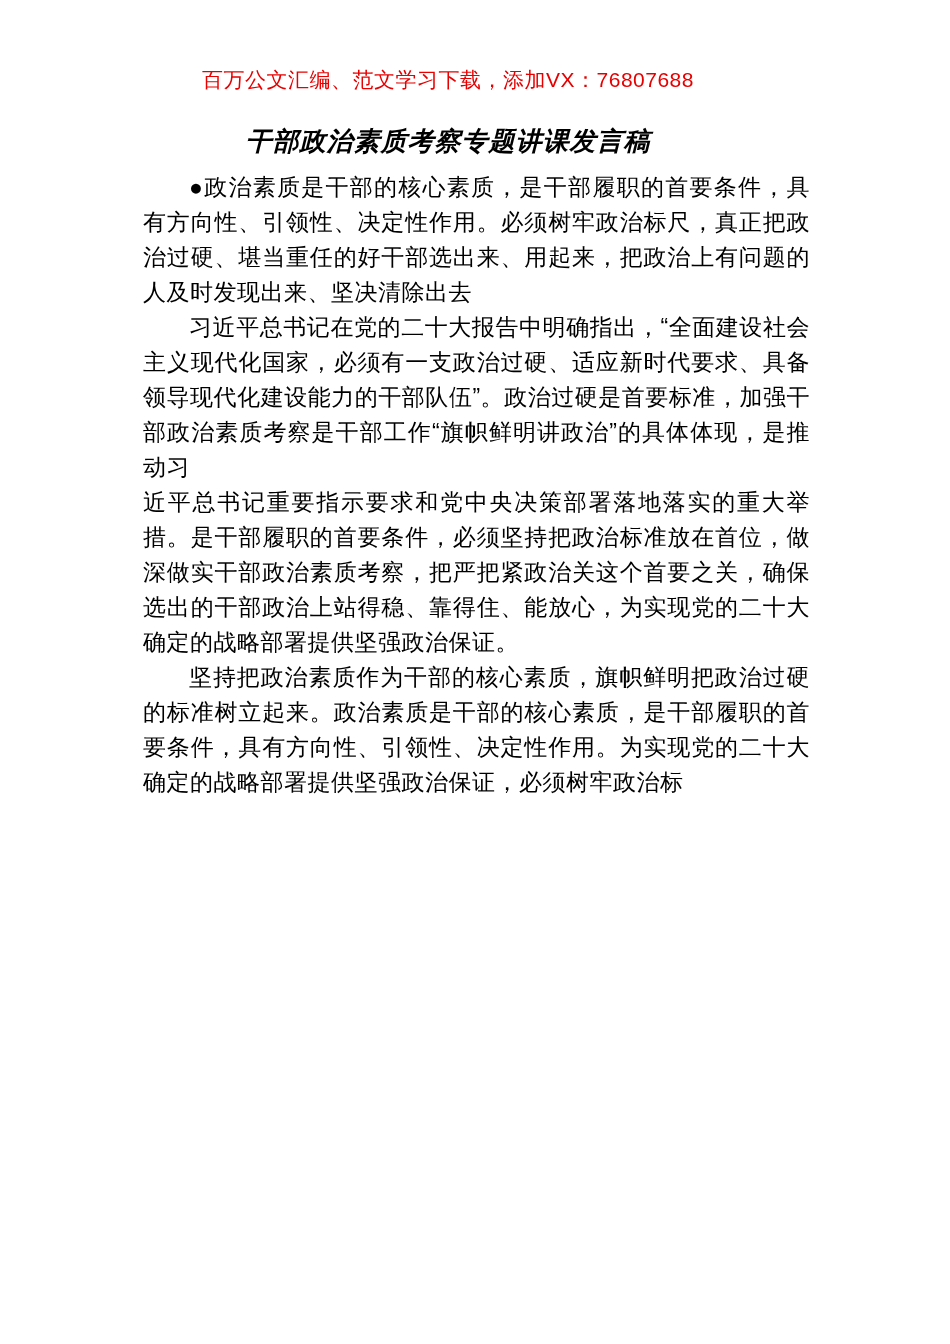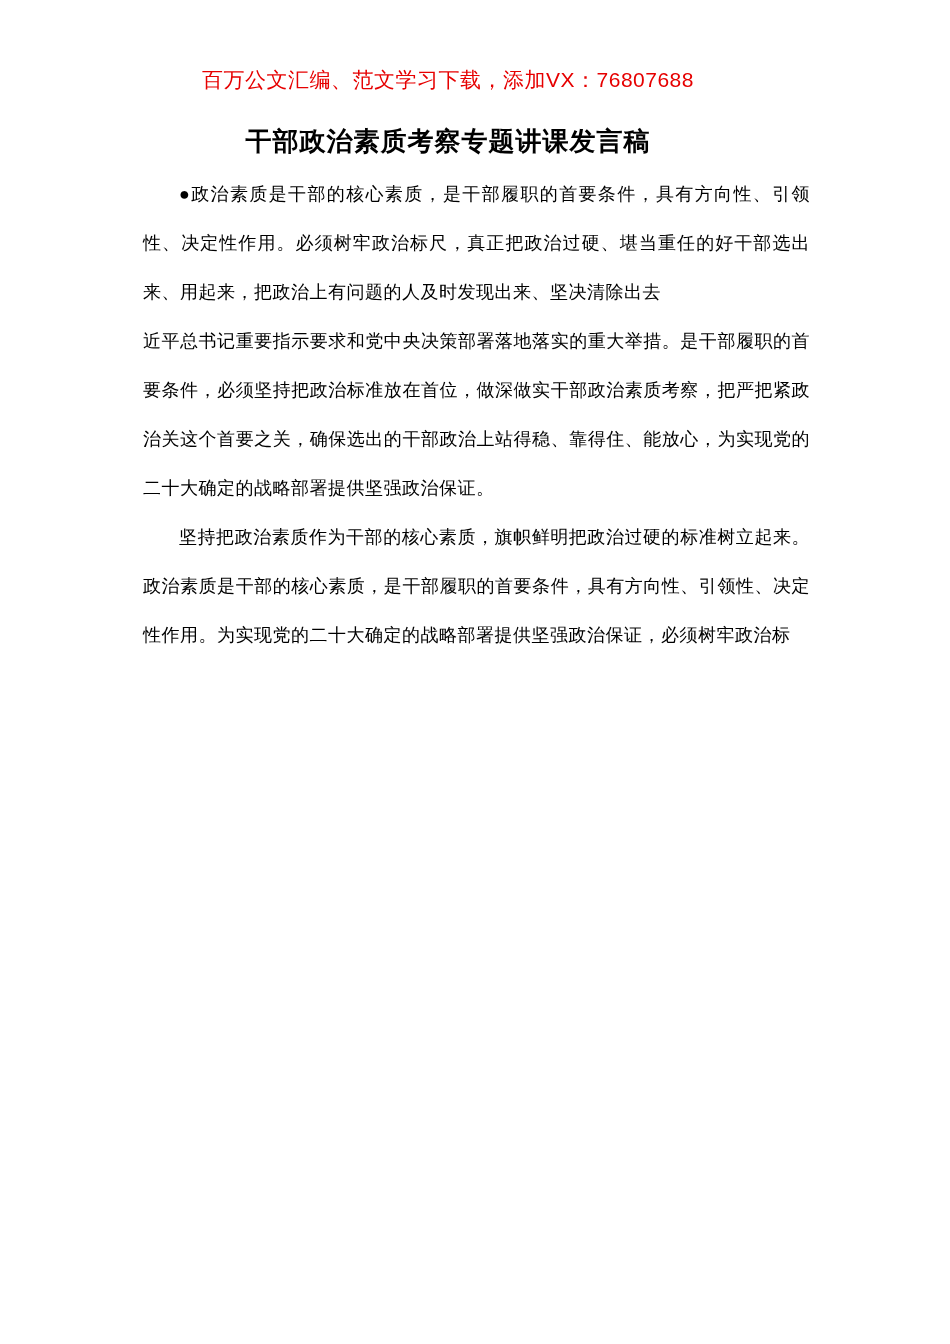--- a/index.html
+++ b/index.html
@@ -25,26 +25,27 @@
     letter-spacing: 0.5px;
   }
   .doc-title {
     margin-top: 30px;
     text-align: center;
     font-size: 26px;
     line-height: 34px;
     font-weight: 700;
     color: #000000;
     letter-spacing: 1px;
+    font-style: italic;
   }
   .doc-body {
     margin: 12px auto 0 143px;
     width: 667px;
-    font-size: 18px;
-    line-height: 49px;
+    font-size: 23px;
+    line-height: 35px;
     text-align: justify;
     text-justify: inter-ideograph;
     letter-spacing: 0.5px;
     color: #000000;
   }
   .doc-body p {
     margin: 0;
     padding: 0;
   }
   .p-indent {
@@ -58,17 +59,18 @@
 <body>
 
 <div class="page">
 
   <div class="header-notice">百万公文汇编、范文学习下载，添加VX：76807688</div>
 
   <div class="doc-title">干部政治素质考察专题讲课发言稿</div>
 
   <div class="doc-body">
     <p class="p-indent">●政治素质是干部的核心素质，是干部履职的首要条件，具有方向性、引领性、决定性作用。必须树牢政治标尺，真正把政治过硬、堪当重任的好干部选出来、用起来，把政治上有问题的人及时发现出来、坚决清除出去</p>
+    <p class="p-indent">习近平总书记在党的二十大报告中明确指出，“全面建设社会主义现代化国家，必须有一支政治过硬、适应新时代要求、具备领导现代化建设能力的干部队伍”。政治过硬是首要标准，加强干部政治素质考察是干部工作“旗帜鲜明讲政治”的具体体现，是推动习</p>
     <p class="p-flush">近平总书记重要指示要求和党中央决策部署落地落实的重大举措。是干部履职的首要条件，必须坚持把政治标准放在首位，做深做实干部政治素质考察，把严把紧政治关这个首要之关，确保选出的干部政治上站得稳、靠得住、能放心，为实现党的二十大确定的战略部署提供坚强政治保证。</p>
     <p class="p-indent">坚持把政治素质作为干部的核心素质，旗帜鲜明把政治过硬的标准树立起来。政治素质是干部的核心素质，是干部履职的首要条件，具有方向性、引领性、决定性作用。为实现党的二十大确定的战略部署提供坚强政治保证，必须树牢政治标</p>
   </div>
 
 </div>
 
 </body></html>

